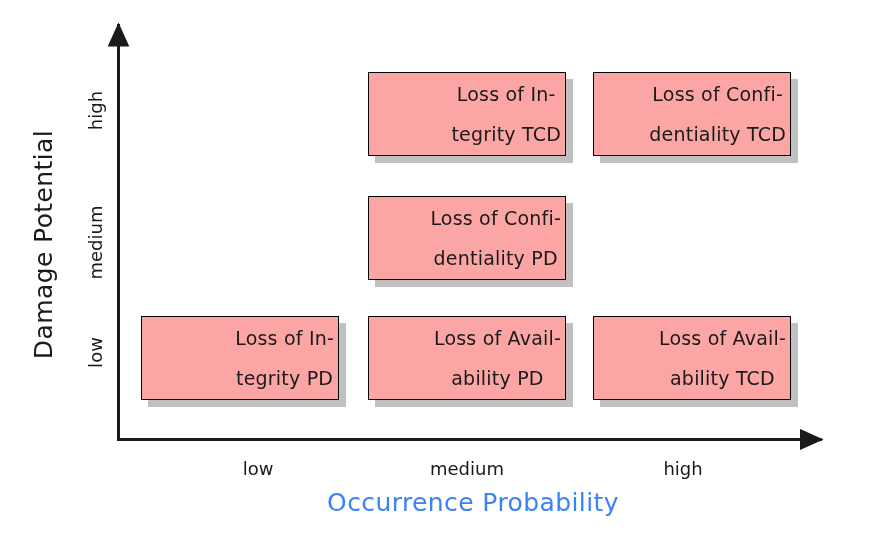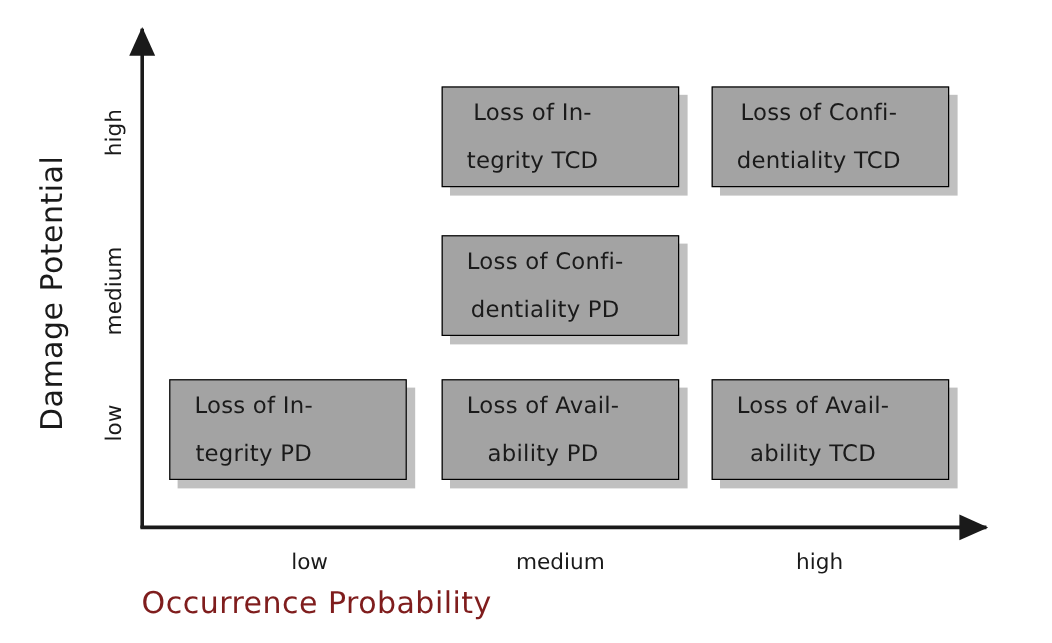--- a/index.html
+++ b/index.html
@@ -43,24 +43,25 @@
     font-size: 25px;
     letter-spacing: 0.4px;
     white-space: nowrap;
     color: #1a1a1a;
   }
   .axis-title-x {
     position: absolute;
     left: 118px;
     top: 488px;
     width: 710px;
+    text-align: center;
     font-size: 25px;
     letter-spacing: 0.4px;
     white-space: nowrap;
-    color: #7f1d1d;
+    color: #3b82f6;
   }
 
   
   .tick-y {
     position: absolute;
     width: 110px;
     text-align: center;
     font-size: 18px;
     white-space: nowrap;
     transform: rotate(-90deg);
@@ -80,27 +81,27 @@
     color: #1a1a1a;
   }
   .tick-x.low    { left: 158px; top: 458px; }
   .tick-x.medium { left: 367px; top: 458px; }
   .tick-x.high   { left: 583px; top: 458px; }
 
   
   .cell-box {
     position: absolute;
     box-sizing: border-box;
-    background: #a3a3a3;
+    background: #fca5a5;
     border: 1.4px solid #000000;
     box-shadow: 7px 7px 0 0 #c0c0c0;
     display: flex;
     align-items: center;
-    justify-content: flex-start;
-    padding: 0 20px;
+    justify-content: flex-end;
+    padding: 0 4px;
   }
   .cell-label {
     font-size: 19px;
     line-height: 40px;
     text-align: center;
     color: #1a1a1a;
     white-space: pre-line;
     letter-spacing: 0.2px;
   }
 

